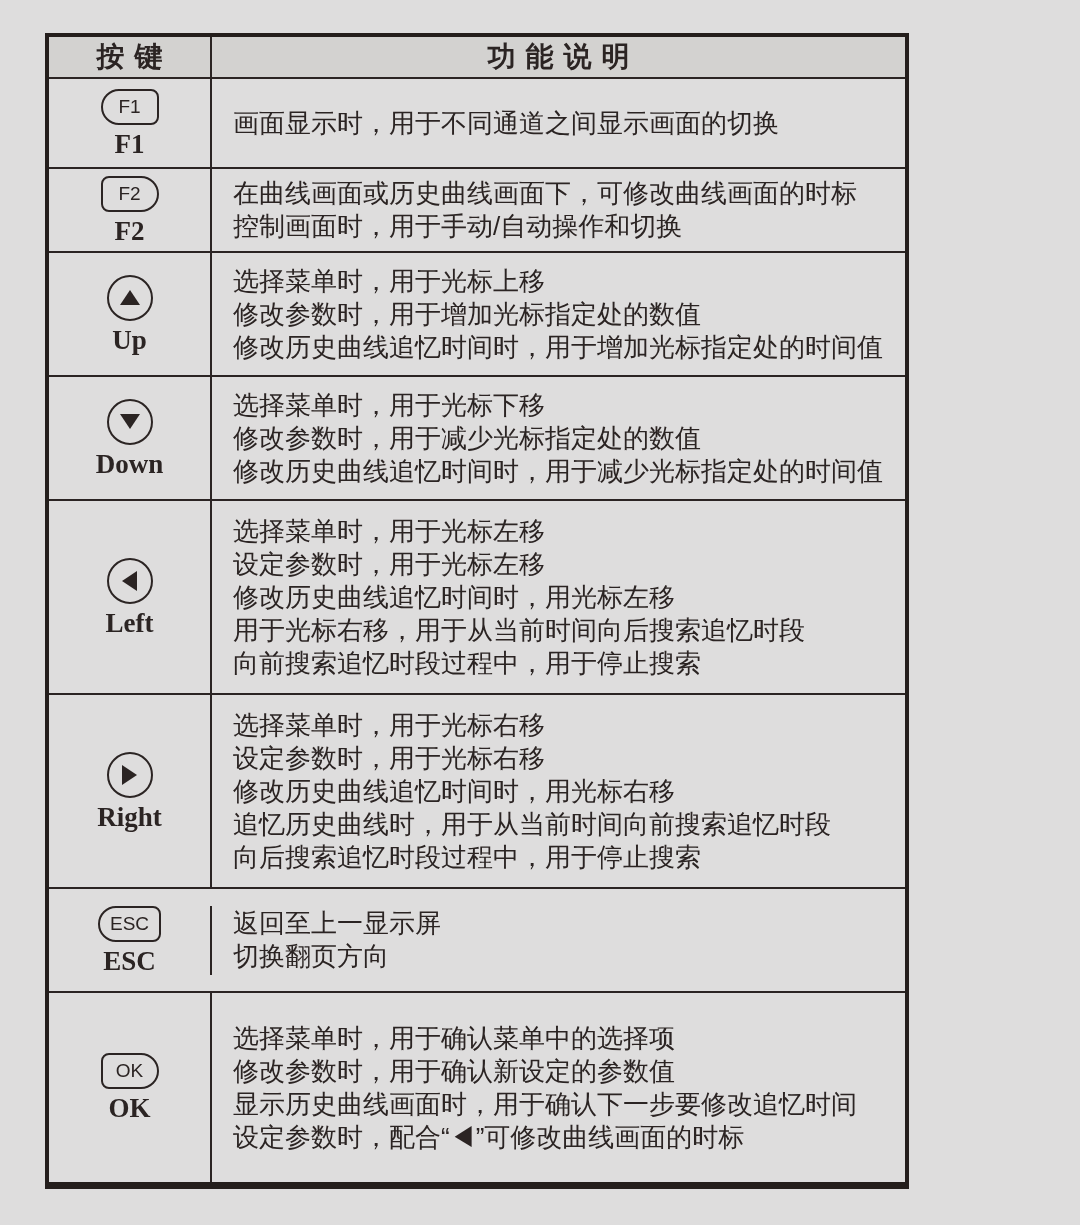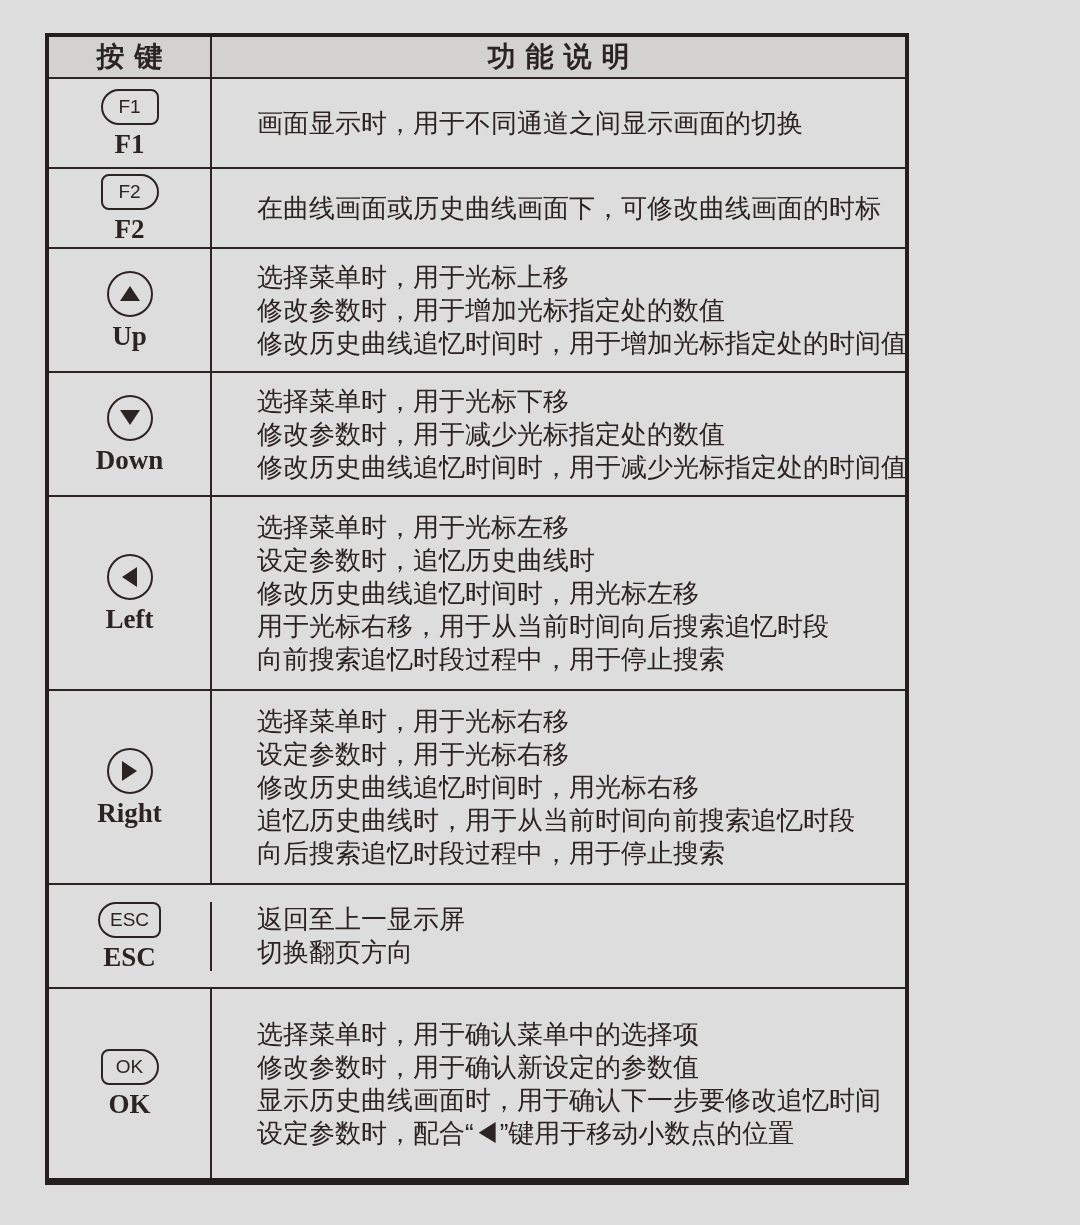--- a/index.html
+++ b/index.html
@@ -39,21 +39,21 @@
     flex-direction: column;
     align-items: center;
     justify-content: center;
     gap: 5px;
   }
   .desc-cell {
     flex: 1 1 auto;
     display: flex;
     flex-direction: column;
     justify-content: center;
-    padding: 8px 10px 8px 45px;
+    padding: 8px 10px 8px 21px;
   }
   .header .cell {
     background: #d3d2d0;
     display: flex;
     align-items: center;
     justify-content: center;
     padding: 0;
     font-size: 28px;
     font-weight: bold;
     letter-spacing: 10px;
@@ -159,20 +159,21 @@
 
   <div class="row r-f2">
     <div class="cell key-cell">
       <div class="keycap cap-right">
         <span>F2</span>
       </div>
       <div class="keylabel">F2</div>
     </div>
     <div class="cell desc-cell">
       <div class="line">在曲线画面或历史曲线画面下，可修改曲线画面的时标</div>
+      <div class="line">控制画面时，用于手动/自动操作和切换</div>
     </div>
   </div>
 
   <div class="row r-up">
     <div class="cell key-cell">
       <div class="circlekey">
         <span class="tri tri-up"></span>
       </div>
       <div class="keylabel">Up</div>
     </div>
@@ -199,21 +200,21 @@
 
   <div class="row r-left">
     <div class="cell key-cell">
       <div class="circlekey">
         <span class="tri tri-left"></span>
       </div>
       <div class="keylabel">Left</div>
     </div>
     <div class="cell desc-cell">
       <div class="line">选择菜单时，用于光标左移</div>
-      <div class="line">设定参数时，追忆历史曲线时</div>
+      <div class="line">设定参数时，用于光标左移</div>
       <div class="line">修改历史曲线追忆时间时，用光标左移</div>
       <div class="line">用于光标右移，用于从当前时间向后搜索追忆时段</div>
       <div class="line">向前搜索追忆时段过程中，用于停止搜索</div>
     </div>
   </div>
 
   <div class="row r-right">
     <div class="cell key-cell">
       <div class="circlekey">
         <span class="tri tri-right"></span>
@@ -246,17 +247,17 @@
     <div class="cell key-cell">
       <div class="keycap cap-right">
         <span>OK</span>
       </div>
       <div class="keylabel">OK</div>
     </div>
     <div class="cell desc-cell">
       <div class="line">选择菜单时，用于确认菜单中的选择项</div>
       <div class="line">修改参数时，用于确认新设定的参数值</div>
       <div class="line">显示历史曲线画面时，用于确认下一步要修改追忆时间</div>
-      <div class="line">设定参数时，配合“◀”键用于移动小数点的位置</div>
+      <div class="line">设定参数时，配合“◀”可修改曲线画面的时标</div>
     </div>
   </div>
 
 </div>
 
 </body></html>

